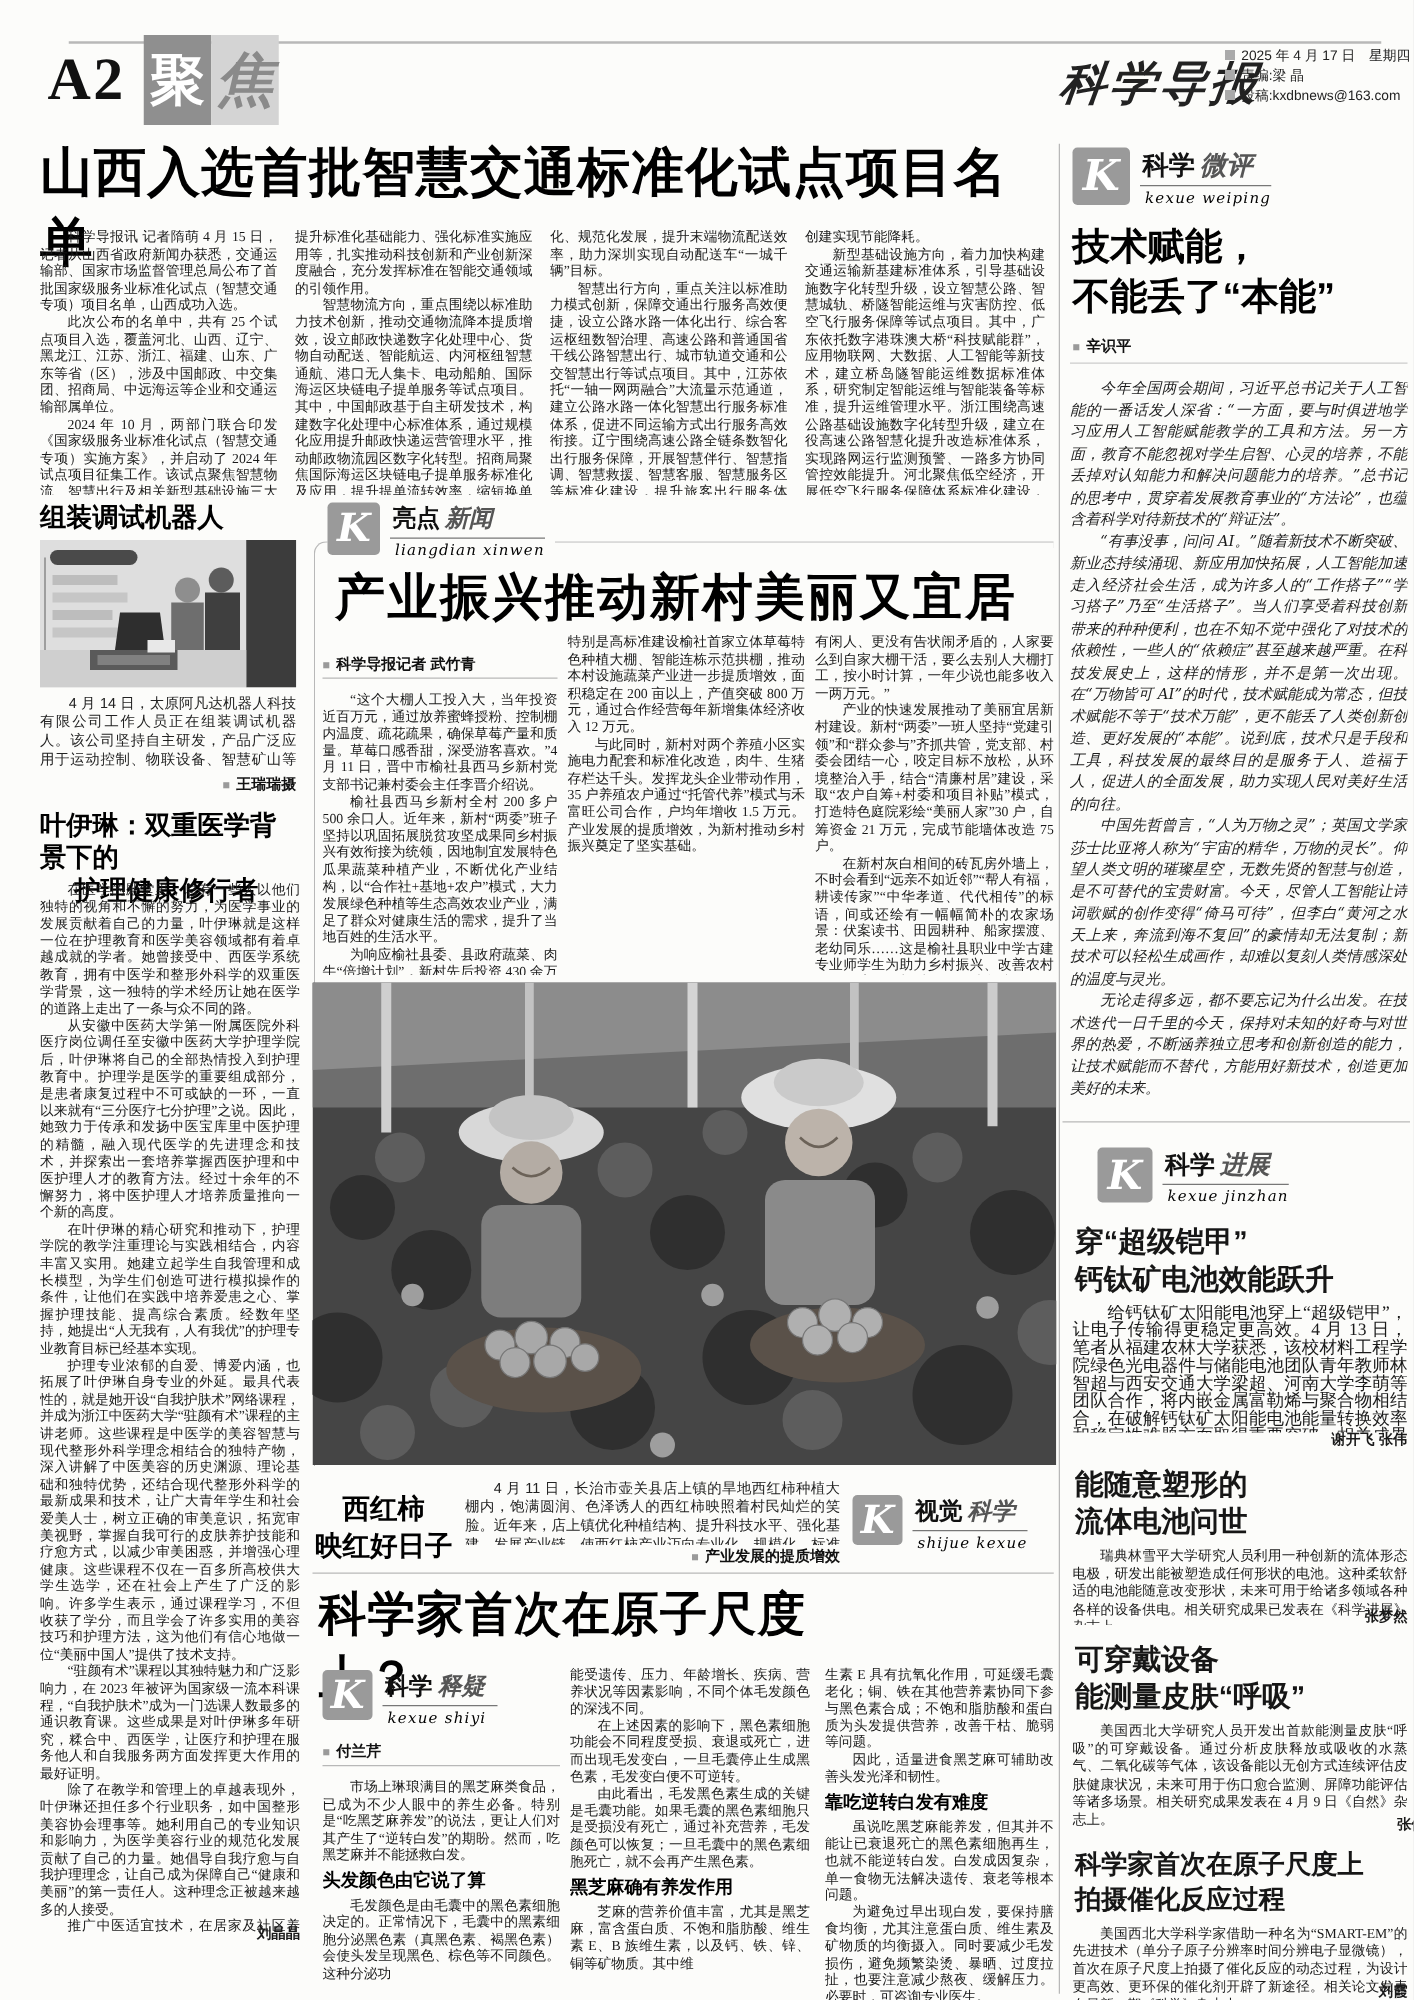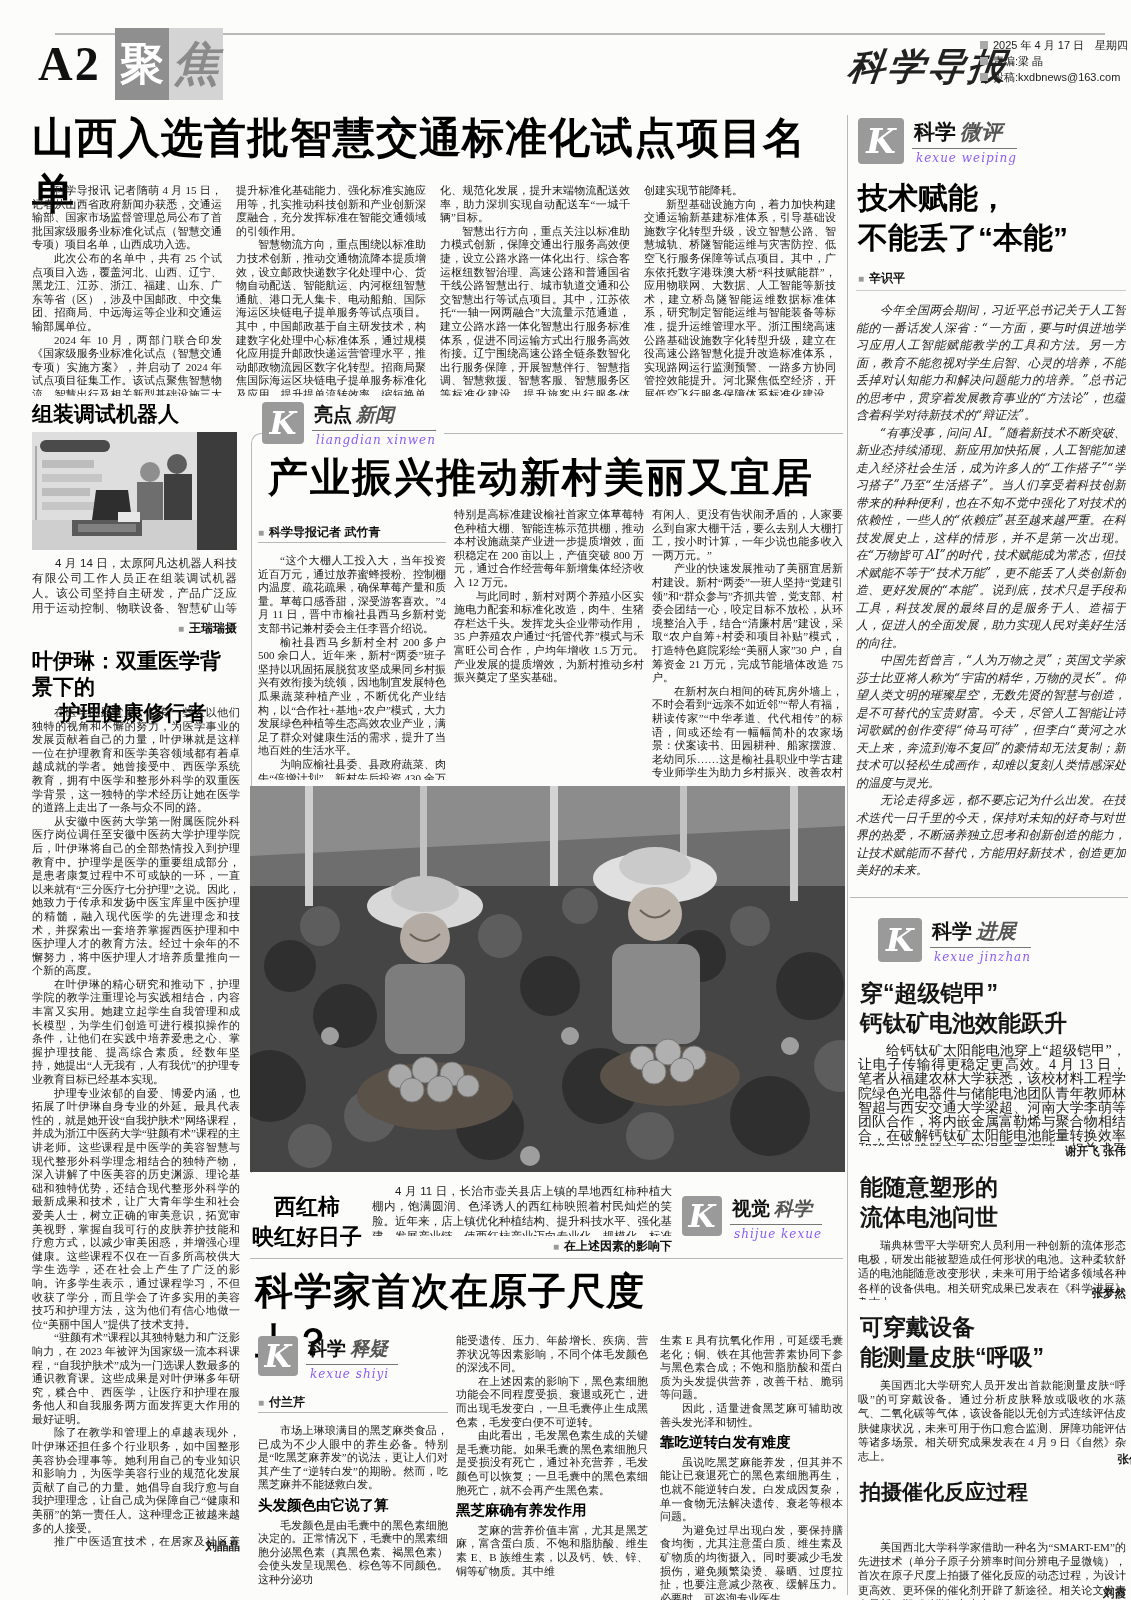--- a/index.html
+++ b/index.html
@@ -37,21 +37,21 @@
              text-indent:0 !important; margin:7px 0 6px 0; }
   
   .kbadge { display:flex; align-items:flex-start; }
   .kbox { width:42px; height:42px; background:#9a9a9a; color:#fff; border-radius:4px; flex:0 0 auto;
           font-family:"DejaVu Serif",serif; font-weight:bold; font-style:italic; font-size:31px;
           display:flex; align-items:center; justify-content:center; }
   .kright { margin-left:8px; }
   .klabel { border-bottom:1.5px solid #777; padding:0 10px 2px 2px; white-space:nowrap; }
   .klabel-a { font-family:"Liberation Sans",sans-serif; font-weight:bold; font-size:19px; color:#111; }
   .klabel-b { font-family:"DejaVu Serif",serif; font-weight:bold; font-style:italic; font-size:19px; color:#555; margin-left:4px; }
-  .kpinyin { font-family:"DejaVu Serif",serif; font-style:italic; font-size:12px; color:#8b5cf6; letter-spacing:1px; padding:2px 0 0 4px; }
+  .kpinyin { font-family:"DejaVu Serif",serif; font-style:italic; font-size:12px; color:#000000; letter-spacing:1px; padding:2px 0 0 4px; }
   
   .kaiti { font-family:"DejaVu Serif",serif; font-style:italic; font-size:12px; line-height:17.5px;
            text-align:justify; color:#1c1c1c; overflow:hidden; }
   .kaiti p { text-indent:2em; }
   .sci-h { font-family:"Liberation Sans",sans-serif; font-weight:600; color:#161616; }
 </style>
 </head>
 <body>
 
 <div class="page">
@@ -237,21 +237,21 @@
   </div>
 
   <div class="abs h-black" style="left:252px; top:1192px; width:110px; font-size:22px; line-height:30px; text-align:center;">
     <div>西红柿</div>
     <div>映红好日子</div>
   </div>
   <div class="abs cap" style="left:372px; top:1184px; width:300px; height:62px;">
     <p>4 月 11 日，长治市壶关县店上镇的旱地西红柿种植大棚内，饱满圆润、色泽诱人的西红柿映照着村民灿烂的笑脸。近年来，店上镇优化种植结构、提升科技水平、强化基建、发展产业链，使西红柿产业迈向专业化、规模化、标准化、品牌化。如今，小小的西红柿成了农户的“致富果”，带动大批农户增收，成为乡村振兴的生动注脚。</p>
   </div>
   <div class="abs" style="left:372px; top:1236px; width:300px; text-align:right; background:#fcfcfa;">
-    <span class="marker">■</span><span class="byline">在上述因素的影响下</span>
+    <span class="marker">■</span><span class="byline">产业发展的提质增效</span>
   </div>
   <div class="abs kbadge" style="left:682px; top:1196px;">
     <div class="kbox" style="width:40px;height:40px;">K</div>
     <div class="kright">
       <div class="klabel"><span class="klabel-a">视觉</span><span class="klabel-b">科学</span></div>
       <div class="kpinyin">shijue kexue</div>
     </div>
   </div>
   <div class="abs rule" style="left:250px; top:1258px; width:593px; height:1px;"></div>
 
@@ -345,20 +345,21 @@
   <div class="abs sci-h" style="left:860px; top:1312px; width:268px; font-size:23px; line-height:30px;">
     <div>可穿戴设备</div>
     <div>能测量皮肤“呼吸”</div>
   </div>
   <div class="abs bt" style="left:858px; top:1378px; width:268px; height:88px; font-size:11px; line-height:14.2px;">
     <p>美国西北大学研究人员开发出首款能测量皮肤“呼吸”的可穿戴设备。通过分析皮肤释放或吸收的水蒸气、二氧化碳等气体，该设备能以无创方式连续评估皮肤健康状况，未来可用于伤口愈合监测、屏障功能评估等诸多场景。相关研究成果发表在 4 月 9 日《自然》杂志上。</p>
   </div>
   <div class="abs authorline" style="left:884px; top:1452px; width:268px; margin-top:0;">张佳欣</div>
 
   <div class="abs sci-h" style="left:860px; top:1478px; width:268px; font-size:21px; line-height:28px;">
+    <div>科学家首次在原子尺度上</div>
     <div>拍摄催化反应过程</div>
   </div>
   <div class="abs bt" style="left:858px; top:1540px; width:268px; height:60px; font-size:11px; line-height:14.2px;">
     <p>美国西北大学科学家借助一种名为“SMART-EM”的先进技术（单分子原子分辨率时间分辨电子显微镜），首次在原子尺度上拍摄了催化反应的动态过程，为设计更高效、更环保的催化剂开辟了新途径。相关论文发表在最新一期《科学》杂志上。</p>
   </div>
   <div class="abs authorline" style="left:858px; top:1586px; width:268px; margin-top:0;">刘霞</div>
 
 </div>
 
 </body></html>

